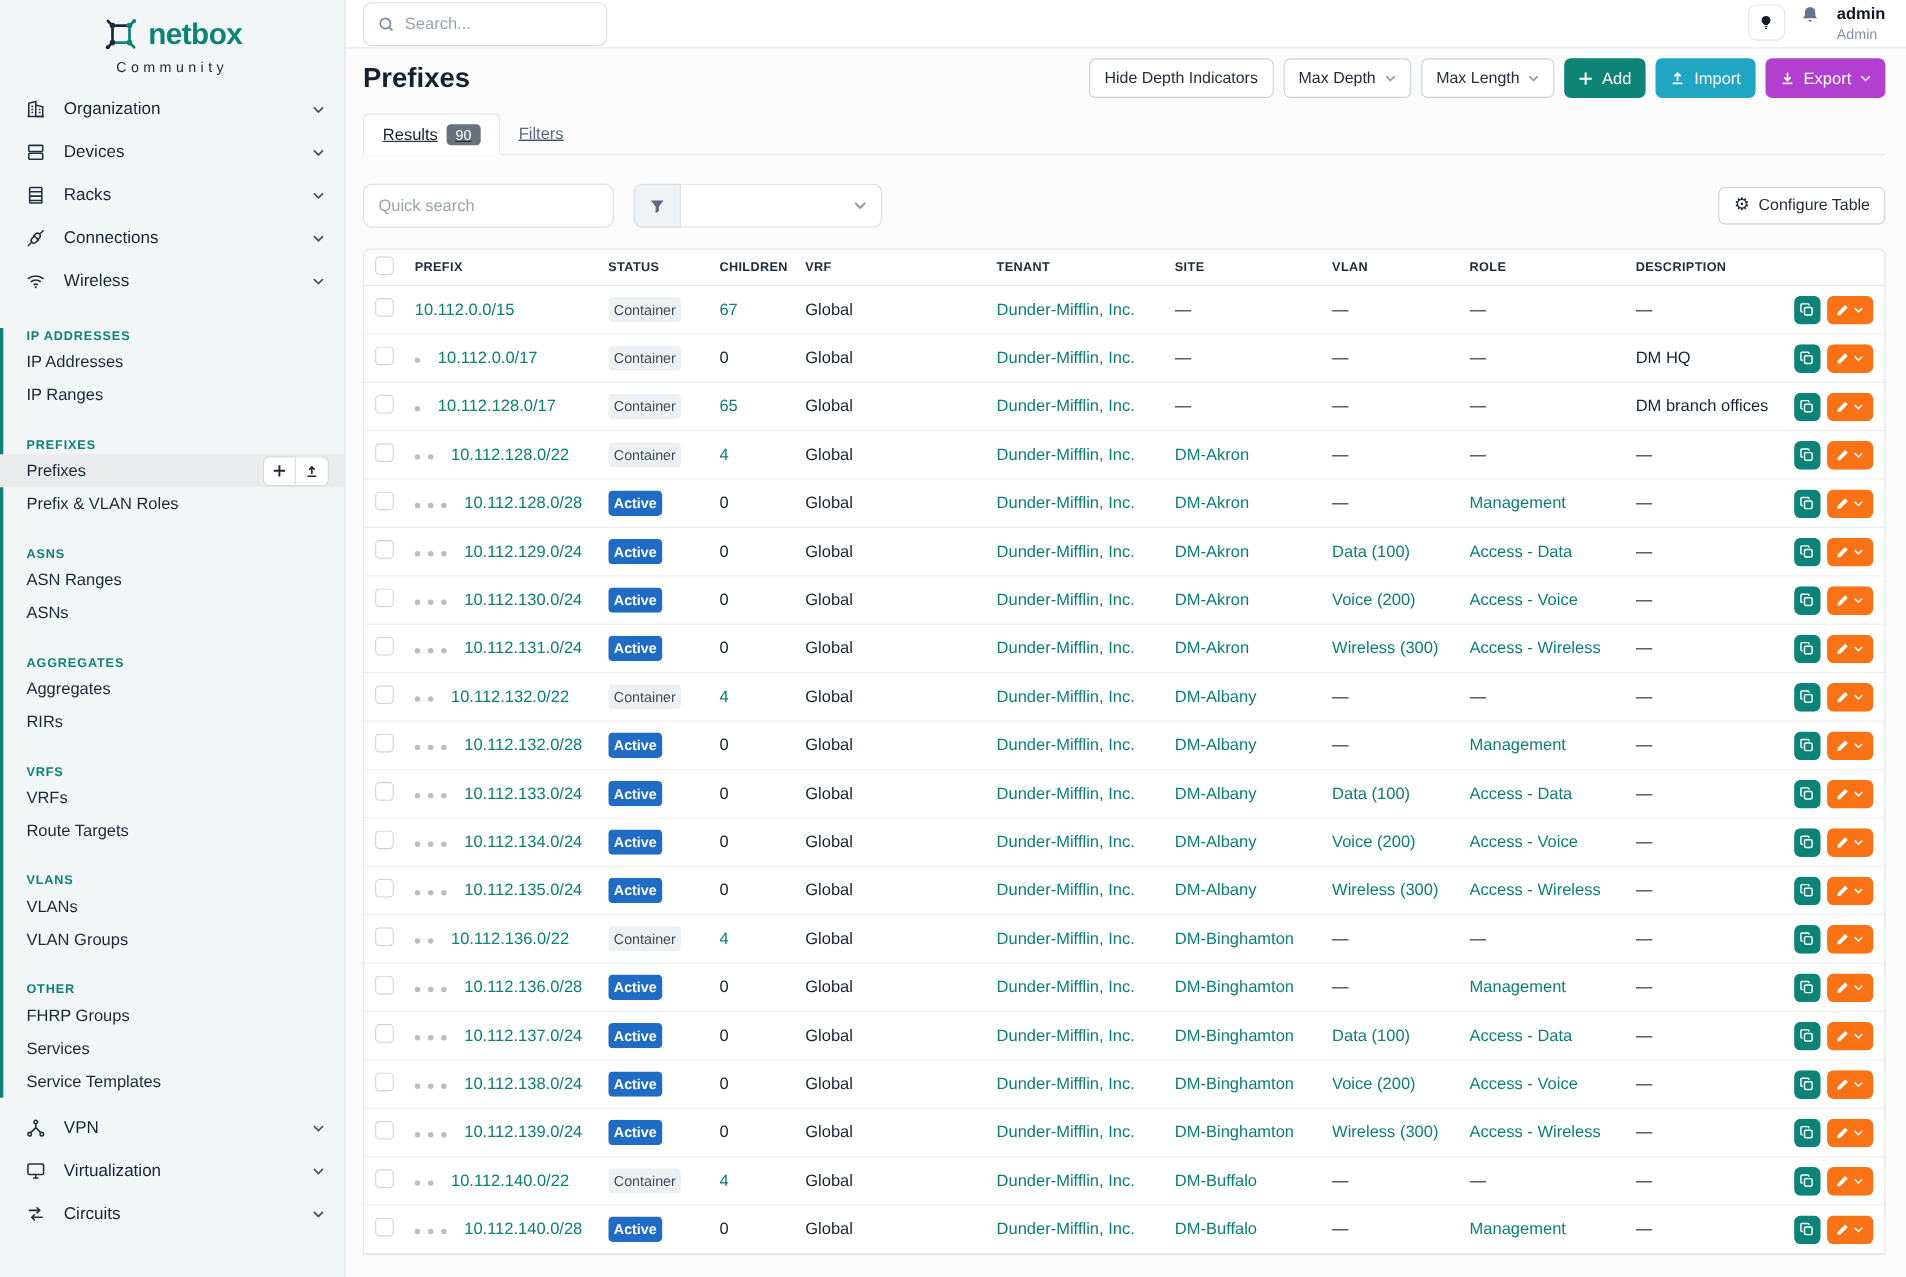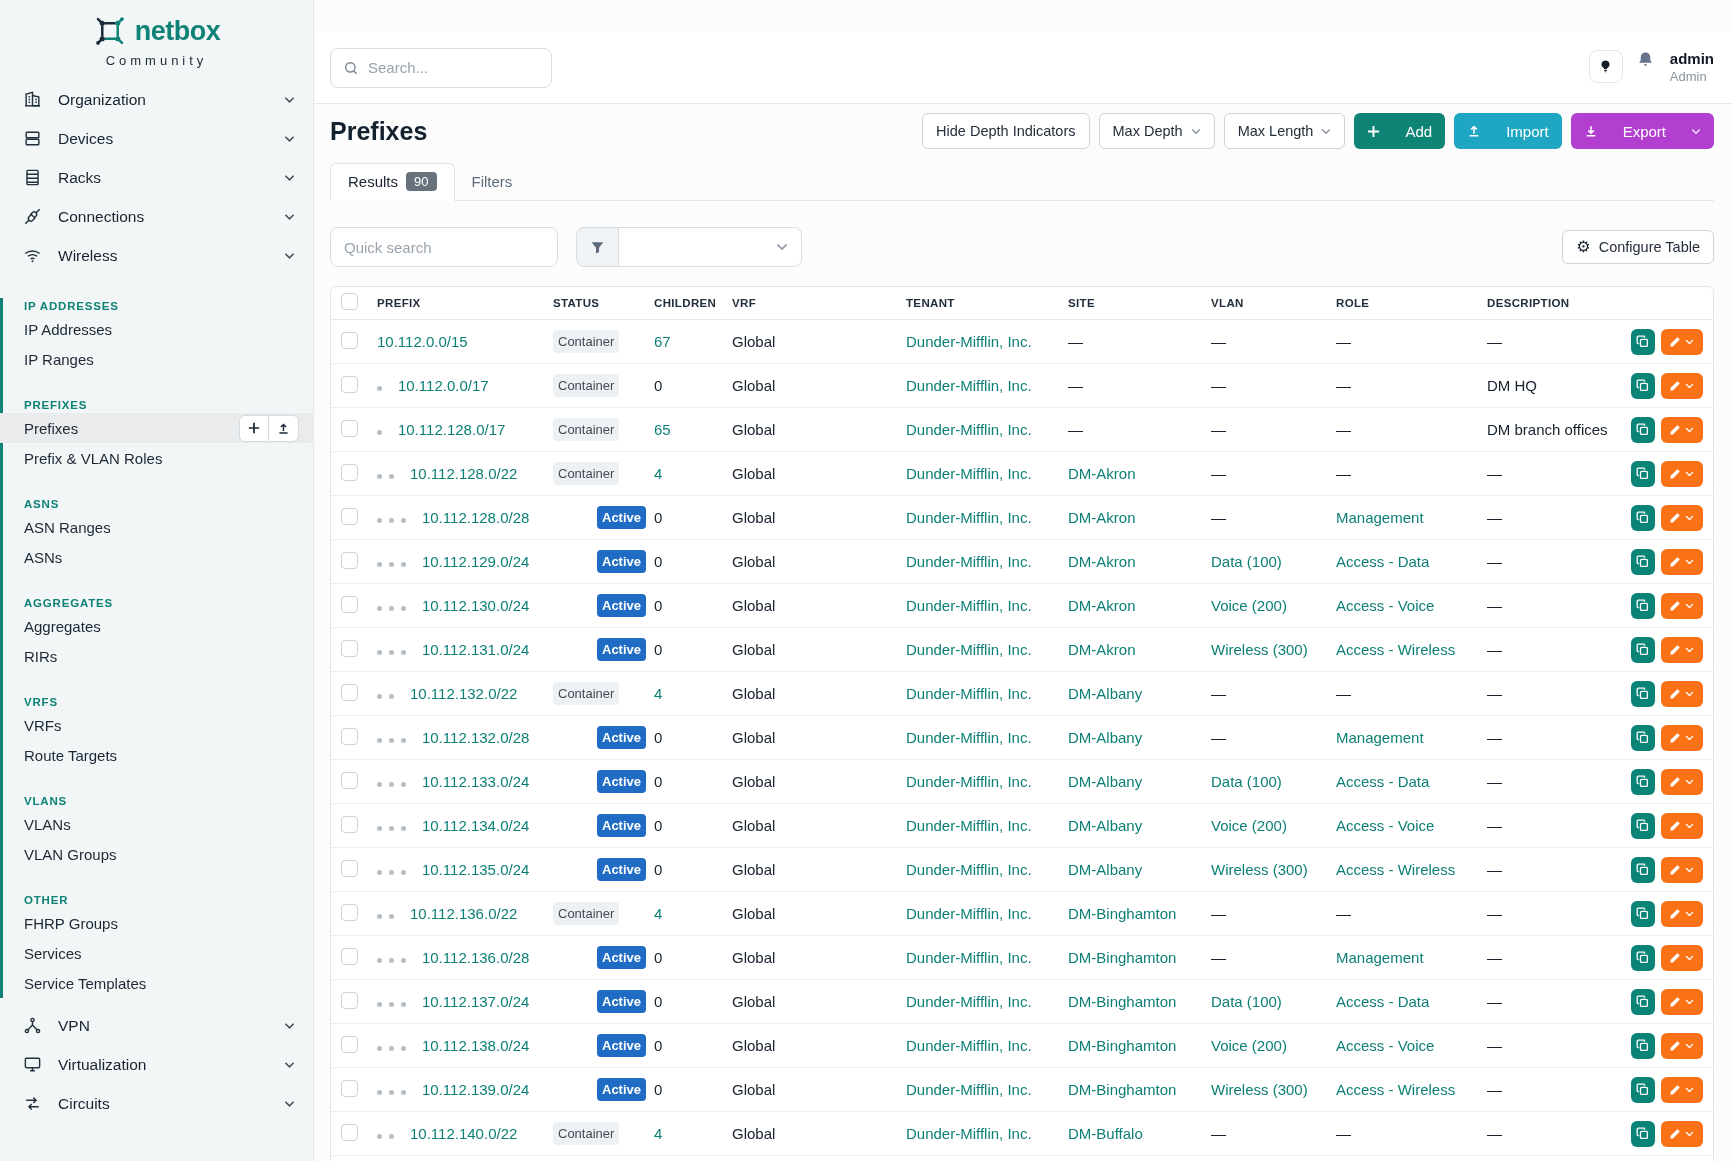--- a/index.html
+++ b/index.html
@@ -32,50 +32,50 @@
   .subitem-label { flex:1; }
   .mini-group { display:flex; margin-right:14px; }
   .mini-btn { width:30px; height:27px; background:#fff; border:1px solid #d4dade;
     display:flex; align-items:center; justify-content:center; color:#1c2836; cursor:pointer; padding:0; }
   .mini-btn:first-child { border-radius:6px 0 0 6px; }
   .mini-btn:last-child { border-radius:0 6px 6px 0; border-left:none; }
   .bottom-nav { margin-top:8px; }
 
   
   .main { margin-left:314px; }
-  .topbar { height:72px; background:#fff; border-bottom:1px solid #e6e9eb;
-    display:flex; align-items:center; padding:0 19px 0 16px;margin-top:32px; }
+  .topbar { height:44px; background:#fff; border-bottom:1px solid #e6e9eb;
+    display:flex; align-items:center; padding:0 19px 0 16px; }
   .search-box { width:222px; height:40px; border:1px solid #d9dde1; border-radius:8px;
     background:#fff; display:flex; align-items:center; padding:0 12px; gap:9px; }
   .search-box input { border:none; outline:none; font-size:15px; width:100%;
     font-family:inherit; color:#33404d; background:transparent; }
   .search-box input::placeholder { color:#99a3ad; }
   .top-right { margin-left:auto; display:flex; align-items:flex-start;padding-left:24px; }
   .bulb-btn { width:34px; height:33px; background:#fff; border:1px solid #e3e6e9; border-radius:8px;
     display:flex; align-items:center; justify-content:center; color:#141d28; cursor:pointer; }
   .bell { margin-left:13px; color:#64748b; cursor:pointer; }
   .userblock { margin-left:15px; line-height:1.25; }
   .user-name { font-size:15px; font-weight:700; color:#101826; }
   .user-role { font-size:13px; color:#8a94a0; }
 
   .content { padding:0 19px 0 16px; }
   .title-row { margin-top:9px; display:flex; align-items:center; }
   .page-title { font-size:25px; font-weight:700; color:#14212e; }
   .title-actions { margin-left:auto; display:flex; align-items:center; gap:9px; }
   .btn { height:36px; border-radius:6px; display:inline-flex; align-items:center;
     font-size:14.5px; cursor:pointer; border:none; font-family:inherit; }
   .btn-outline { background:#fff; border:1px solid #cdd3d8; color:#242f3b; padding:0 13px; gap:8px; }
-  .btn-solid { color:#fff; font-size:15px; padding:0 13px; gap:25px; }
+  .btn-solid { color:#fff; font-size:15px; padding:0 13px; gap:8px; }
   .btn-add { background:#0e8477; }
   .btn-import { background:#1fa6c2; }
   .btn-export { background:#b33fd1; }
   .chev-sm { color:#8a94a0; }
   .btn-solid .chev-sm { color:#f0e2f5; }
 
-  .tabs-row { margin-top:13px; display:flex; align-items:center; border-bottom:1px solid #e2e5e8; height:39px; }
+  .tabs-row { margin-top:13px; display:flex; align-items:flex-end; border-bottom:1px solid #e2e5e8; height:39px;text-decoration:underline; }
   .tab { padding:0 17px; font-size:15px; color:#5b6b79; display:flex; align-items:center; height:38px; cursor:pointer; }
   .tab.active { background:#fff; border:1px solid #dfe3e6; border-bottom:1px solid #fff;
     border-radius:6px 6px 0 0; color:#18222e; margin-bottom:-1px; }
   .tab-badge { background:#68727d; color:#fff; font-size:13px; border-radius:4px;
     padding:2px 8px; margin-left:8px; }
 
   .toolbar-row { margin-top:26px; display:flex; align-items:center; }
   .quick-search { width:228px; height:40px; border:1px solid #d9dde1; border-radius:8px;
     background:#fff; display:flex; align-items:center; padding:0 13px; }
   .quick-search input { border:none; outline:none; font-size:15px; width:100%;
@@ -100,21 +100,21 @@
   .trow { height:44px; border-bottom:1px solid #edeff1; }
   .cell { padding-right:8px; font-size:15px; color:#17222e; white-space:nowrap; overflow:hidden; }
   .c-check { padding-left:10px; }
   .checkbox { width:17px; height:17px; border:1px solid #ccd3d9; border-radius:4px;
     background:#fff; display:inline-block; cursor:pointer; }
   .depth-dots { display:inline-flex; margin-right:9px; }
   .dot { width:5px; height:5px; border-radius:50%; background:#b7bfc6; margin-right:7px; }
   .tlink { color:var(--link); cursor:pointer; text-decoration:none; }
   .badge { display:inline-block; padding:4px 5px; border-radius:4px; font-size:13px; }
   .badge-container { background:#eef1f4; color:#404b57; }
-  .badge-active { background:#206bc4; color:#fff; font-weight:600;margin-left:44px; }
+  .badge-active { background:#206bc4; color:#fff; font-weight:600; }
   .c-actions { display:flex; justify-content:flex-end; gap:6px; padding-right:10px; }
   .act-copy { width:26px; height:26px; background:#0c8377; border:none; border-radius:6px;
     display:flex; align-items:center; justify-content:center; color:#fff; cursor:pointer; }
   .act-edit { width:47px; height:26px; background:#f97316; border:none; border-radius:6px;
     display:flex; align-items:center; justify-content:center; gap:4px; color:#fff; cursor:pointer; }
   .gear-glyph { font-size:16px; line-height:1; color:#1f2937; }
 </style>
 </head>
 <body>
 

